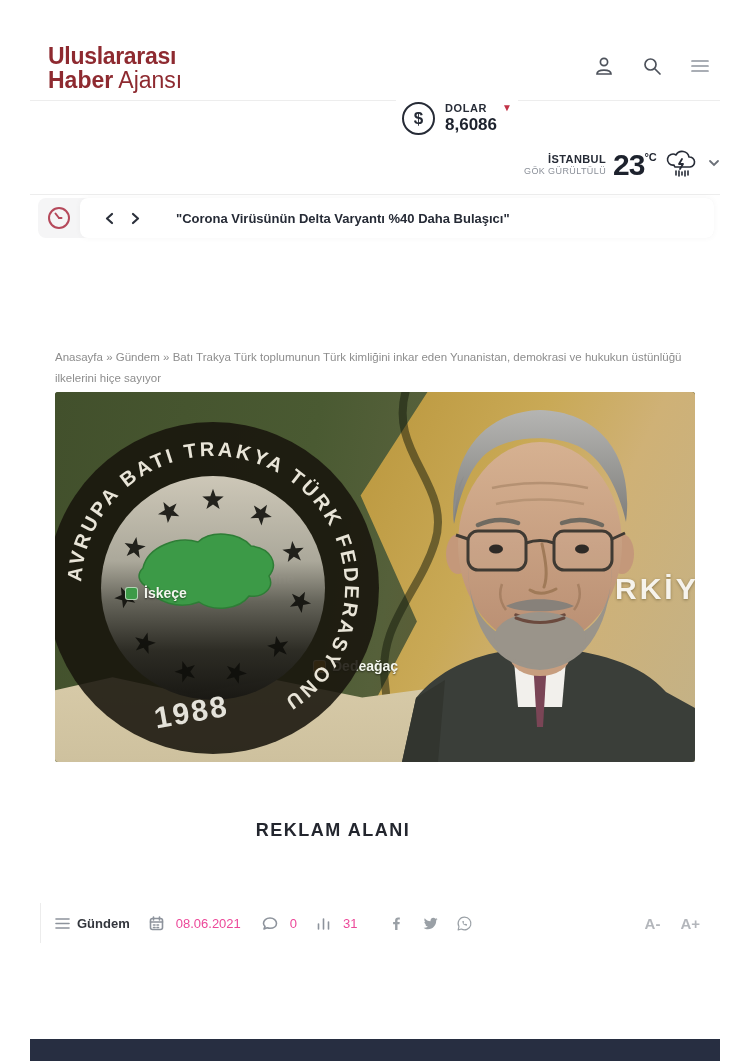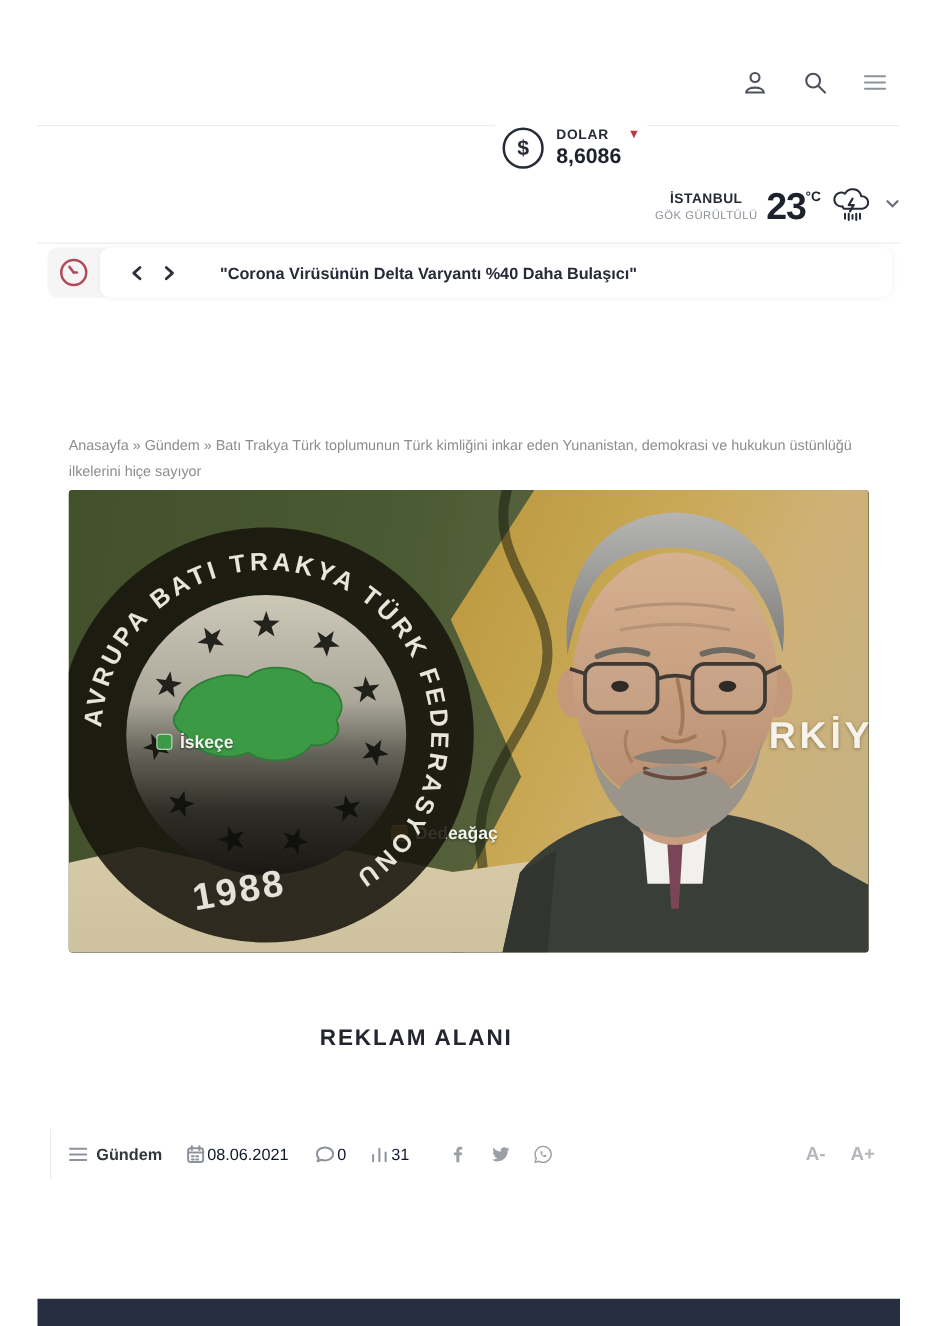--- a/index.html
+++ b/index.html
@@ -34,21 +34,21 @@
   .cur-circle { width:33px; height:33px; border:2.4px solid #262b36; border-radius:50%;
                 display:flex; align-items:center; justify-content:center;
                 font-size:17px; font-weight:bold; color:#262b36; }
   .cur-label-row { display:flex; align-items:center; gap:15px; }
   .cur-label { font-size:11px; font-weight:bold; color:#262b36; letter-spacing:0.6px; }
   .cur-trend { font-size:10px; color:#c13246; line-height:1; }
   .cur-value { font-size:17px; font-weight:bold; color:#1d222d; margin-top:1px; }
 
   
   .weather { position:absolute; left:524px; top:145px; display:flex; align-items:center; gap:7px; }
-  .w-text { text-align:center; line-height:1.25; }
+  .w-text { text-align:right; line-height:1.25; }
   .w-city { font-size:11px; font-weight:bold; color:#262b36; letter-spacing:0.4px; }
   .w-cond { font-size:9px; color:#8a8f98; letter-spacing:0.4px; }
   .w-temp { font-size:30px; font-weight:bold; color:#1d222d; letter-spacing:-1px; }
   .w-unit { font-size:11px; font-weight:bold; color:#1d222d; vertical-align:14px; }
   .w-icon svg { width:36px; height:36px; stroke:#262b36; fill:none; stroke-width:1.6; stroke-linecap:round; stroke-linejoin:round; }
   .w-chevron { cursor:pointer; }
   .w-chevron svg { width:14px; height:14px; stroke:#6b7078; fill:none; stroke-width:1.8; stroke-linecap:round; }
 
   
   .ticker { position:absolute; left:38px; top:198px; width:676px; height:40px; background:#f5f5f6; border-radius:8px; }
@@ -92,21 +92,21 @@
   .sea-label { position:absolute; left:97px; top:334px; z-index:6; font-size:21px; font-weight:bold; font-style:italic;
                color:#f2efe5; letter-spacing:3px; text-shadow:0 0 3px rgba(40,40,30,0.8),0 2px 3px rgba(0,0,0,0.4); }
   .seal { position:absolute; left:-12px; top:26px; width:340px; height:340px; z-index:4; }
   .portrait { position:absolute; right:0; top:0; width:345px; height:370px; z-index:5; }
 
   
   .ad-label { position:absolute; left:0; top:820px; width:666px; text-align:center;
               font-size:18px; font-weight:bold; letter-spacing:1.5px; color:#23262e; }
   .meta { position:absolute; left:55px; top:905px; width:645px; height:36px; display:flex; align-items:center; }
   .meta-edge { position:absolute; left:-15px; top:-2px; width:1px; height:40px; background:#ececec; }
-  .meta-item { display:flex; align-items:center; gap:2px; font-size:13px; color:#0f172a; }
+  .meta-item { display:flex; align-items:center; gap:12px; font-size:13px; color:#ec4899; }
   .meta-item svg { stroke:#8d939c; fill:none; stroke-width:1.6; stroke-linecap:round; stroke-linejoin:round; }
   .mi-cat { gap:7px; font-weight:bold; color:#33363d; }
   .gap-a { margin-left:19px; } .gap-b { margin-left:21px; } .gap-c { margin-left:19px; }
   .gap-d { margin-left:30px; } .gap-e { margin-left:17px; } .gap-f { margin-left:17px; }
   .social { cursor:pointer; display:flex; align-items:center; }
   .social svg { width:17px; height:17px; }
   .fontsize { margin-left:auto; display:flex; align-items:center; gap:20px; }
   .fs-btn { font-size:15px; color:#b3b6bb; cursor:pointer; font-weight:bold; }
 
   
@@ -114,20 +114,24 @@
 </style>
 </head>
 <body>
 
 <div class="page">
 
   <div class="hairline" style="left:30px; top:100px; width:690px; height:1px;"></div>
   <div class="hairline" style="left:30px; top:194px; width:690px; height:1px;"></div>
 
   <div class="logo">
+    <div class="logo-text">
+      <div class="t1">Uluslararası</div>
+      <div class="t2"><b>Haber</b><span> Ajansı</span></div>
+    </div>
   </div>
 
   <div class="hdr-icons">
     <span class="hicon">
       <svg viewBox="0 0 24 24">
           <circle cx="12" cy="8" r="3.6"></circle>
           <path d="M 5,20 C 5,14.8 19,14.8 19,20 Z"></path>
         </svg>
     </span>
     <span class="hicon">

